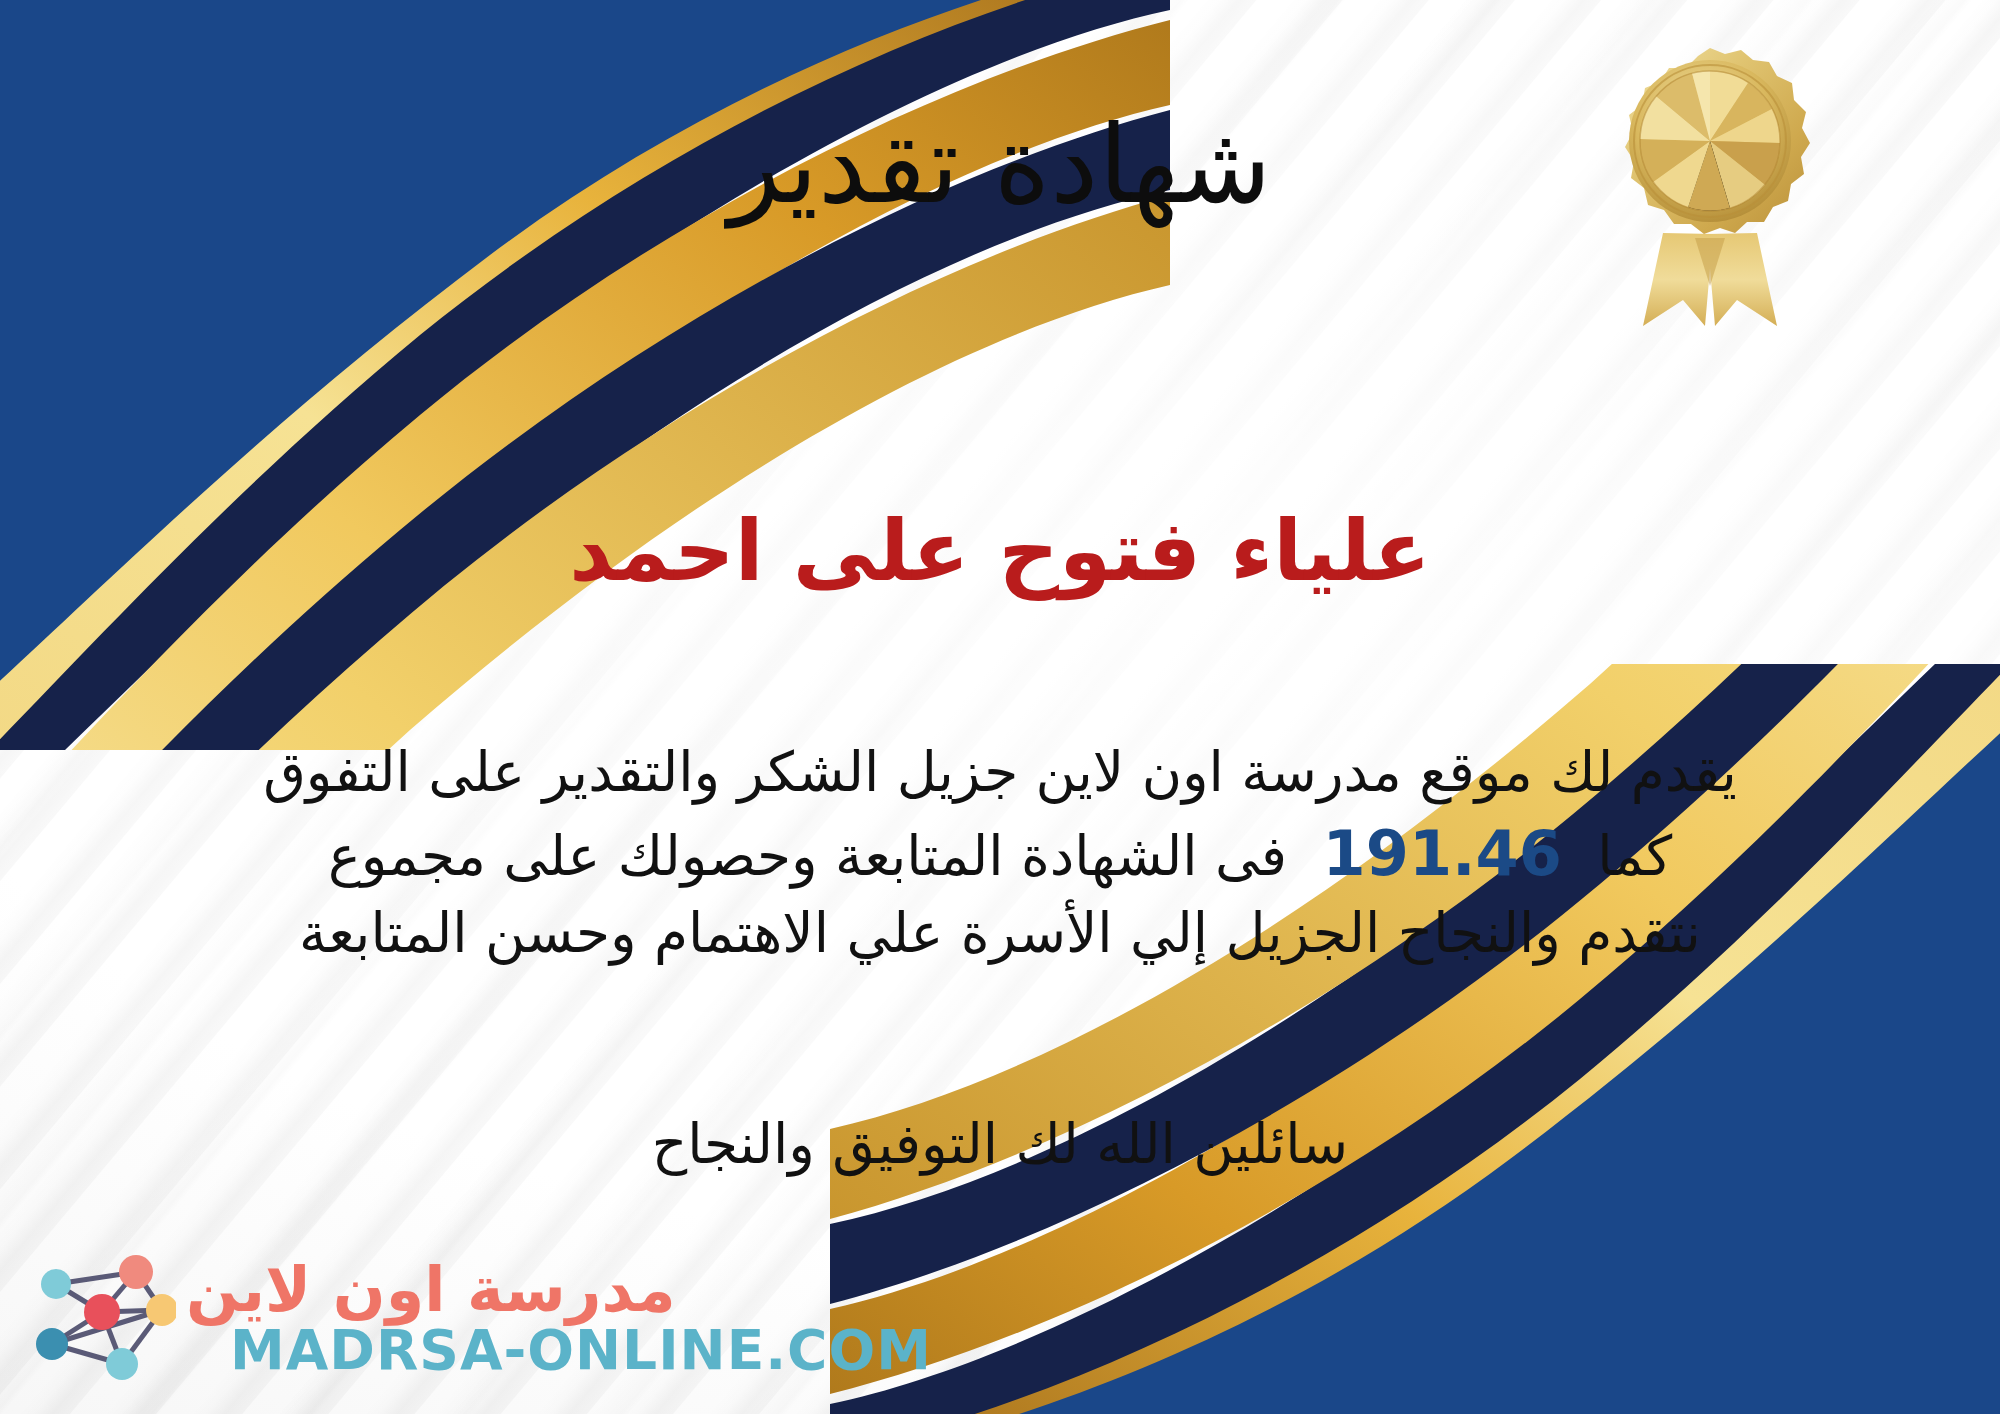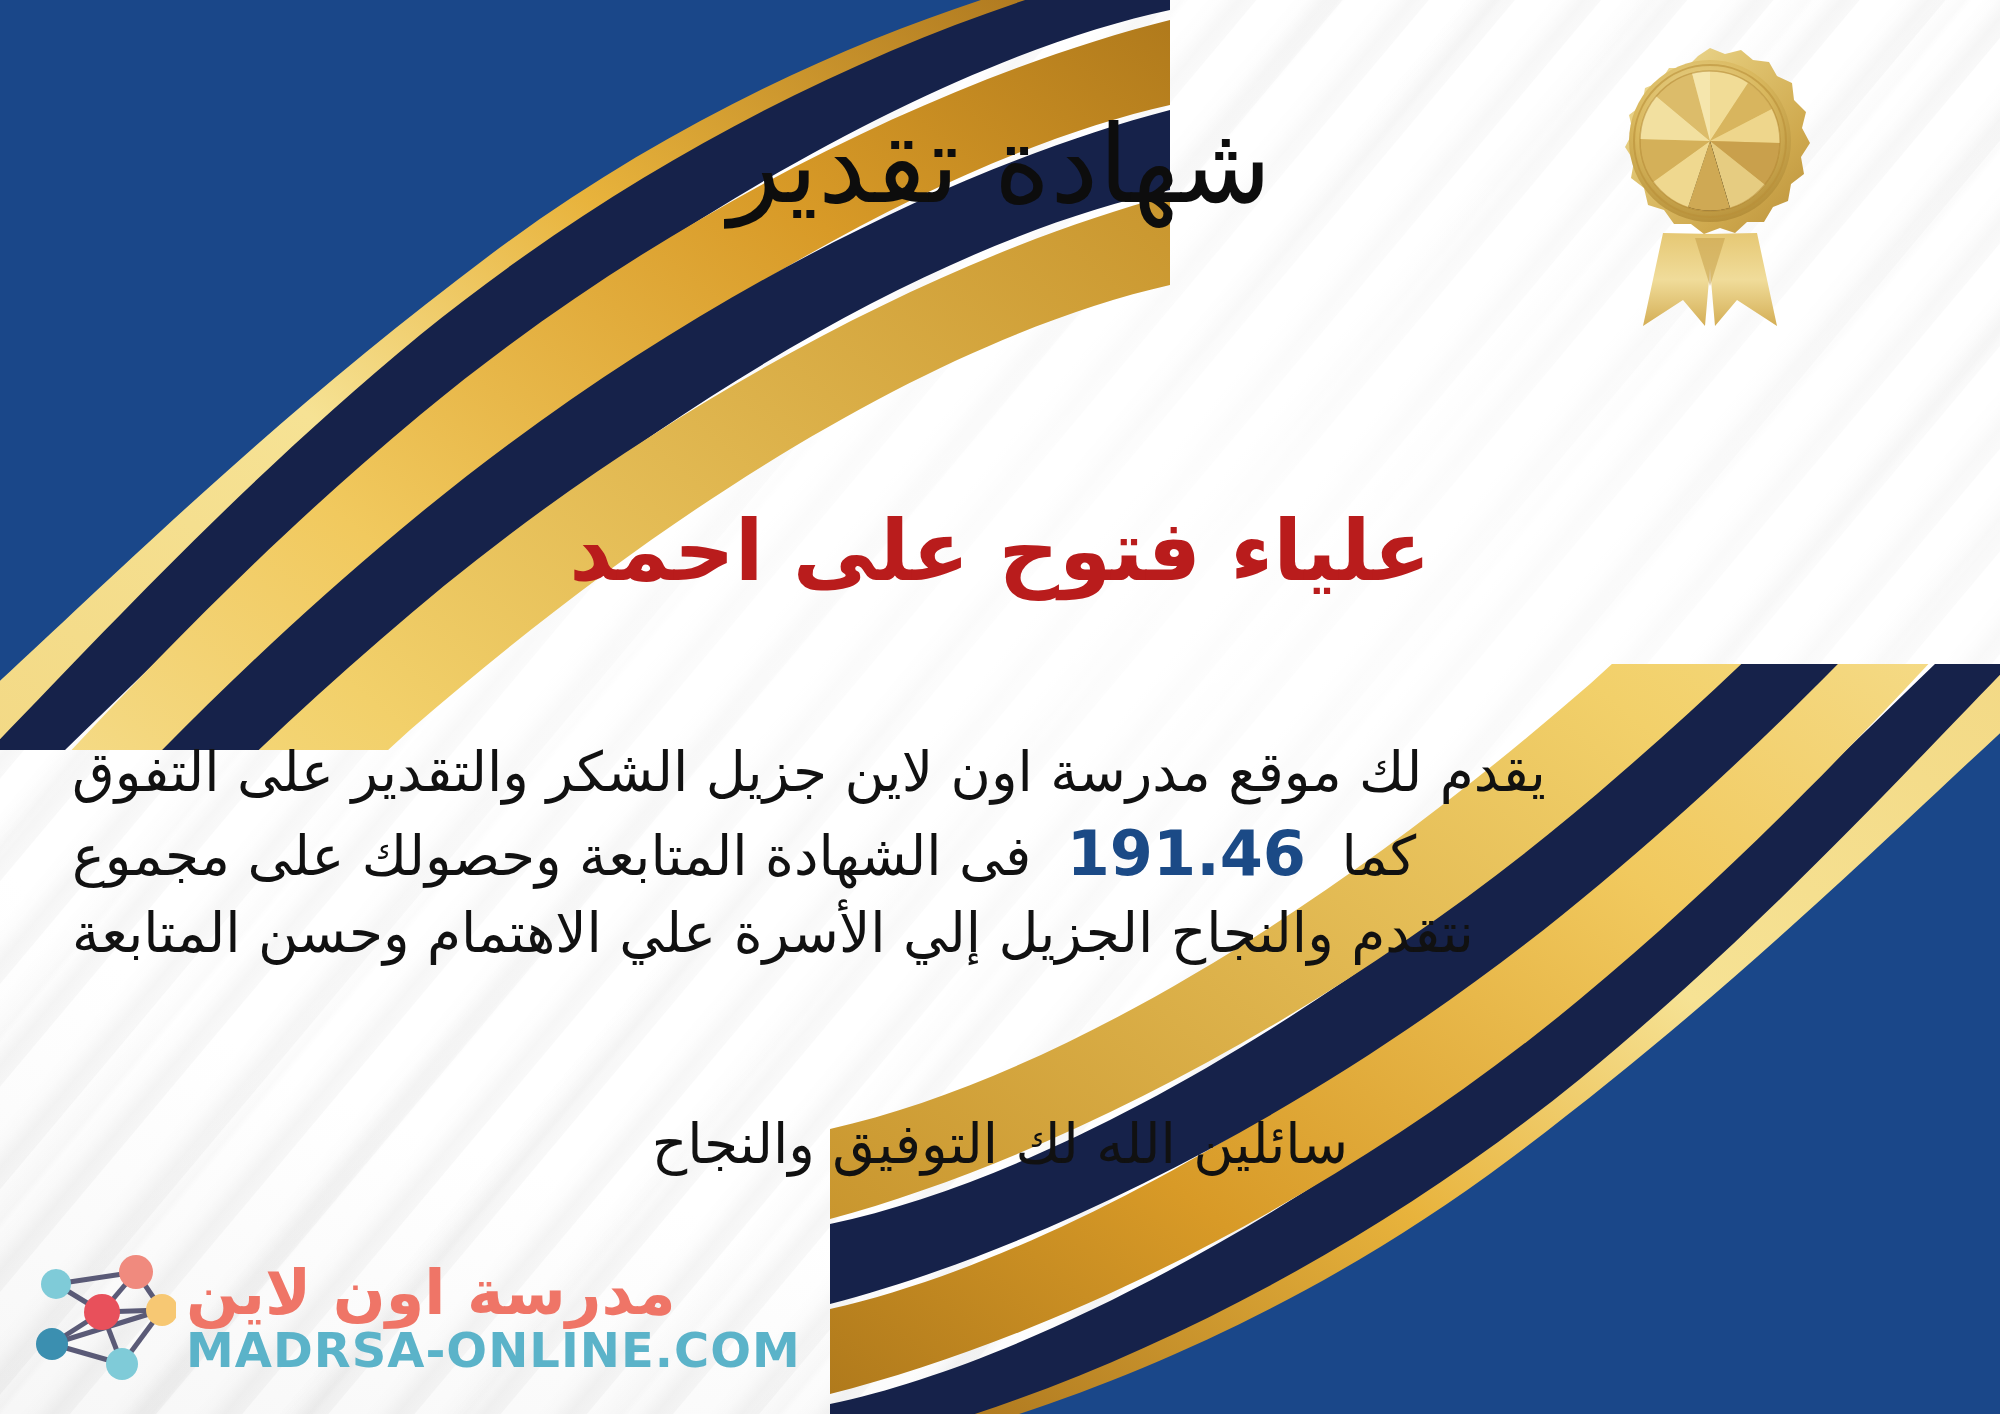--- a/index.html
+++ b/index.html
@@ -82,21 +82,21 @@
     font-weight:700;
     color:#b91c1c;
   }
   .body-block{
     position:absolute;
     top:735px;left:72px;right:72px;
     font-size:55px;
     line-height:1.38;
     color:#111;
     font-weight:400;
-    text-align:left;
+    text-align:center;
   }
   .body-line{white-space:nowrap;}
   .score{
     color:#1b4a86;
     font-weight:700;
     font-size:62px;
     padding:0 18px;
     letter-spacing:1px;
   }
   .wish{
@@ -119,26 +119,27 @@
   }
   .brand-text{display:flex;flex-direction:column;align-items:flex-end;line-height:1;justify-content:flex-end;}
   .brand-ar{
     font-size:62px;
     font-weight:700;
     color:#ef7567;
     letter-spacing:0px;
     margin-bottom:2px;
   }
   .brand-en{
-    font-size:48px;
+    font-size:55px;
     font-weight:700;
     color:#5bb3c9;
     letter-spacing:1px;
     direction:ltr;
     font-family:"DejaVu Sans","Liberation Sans",sans-serif;
+    margin-left:44px;
   }
 </style>
 </head>
 <body>
 
 <div id="cert">
 
   <div class="texture"></div>
   <div class="texture2"></div>
   <div class="vign"></div>

